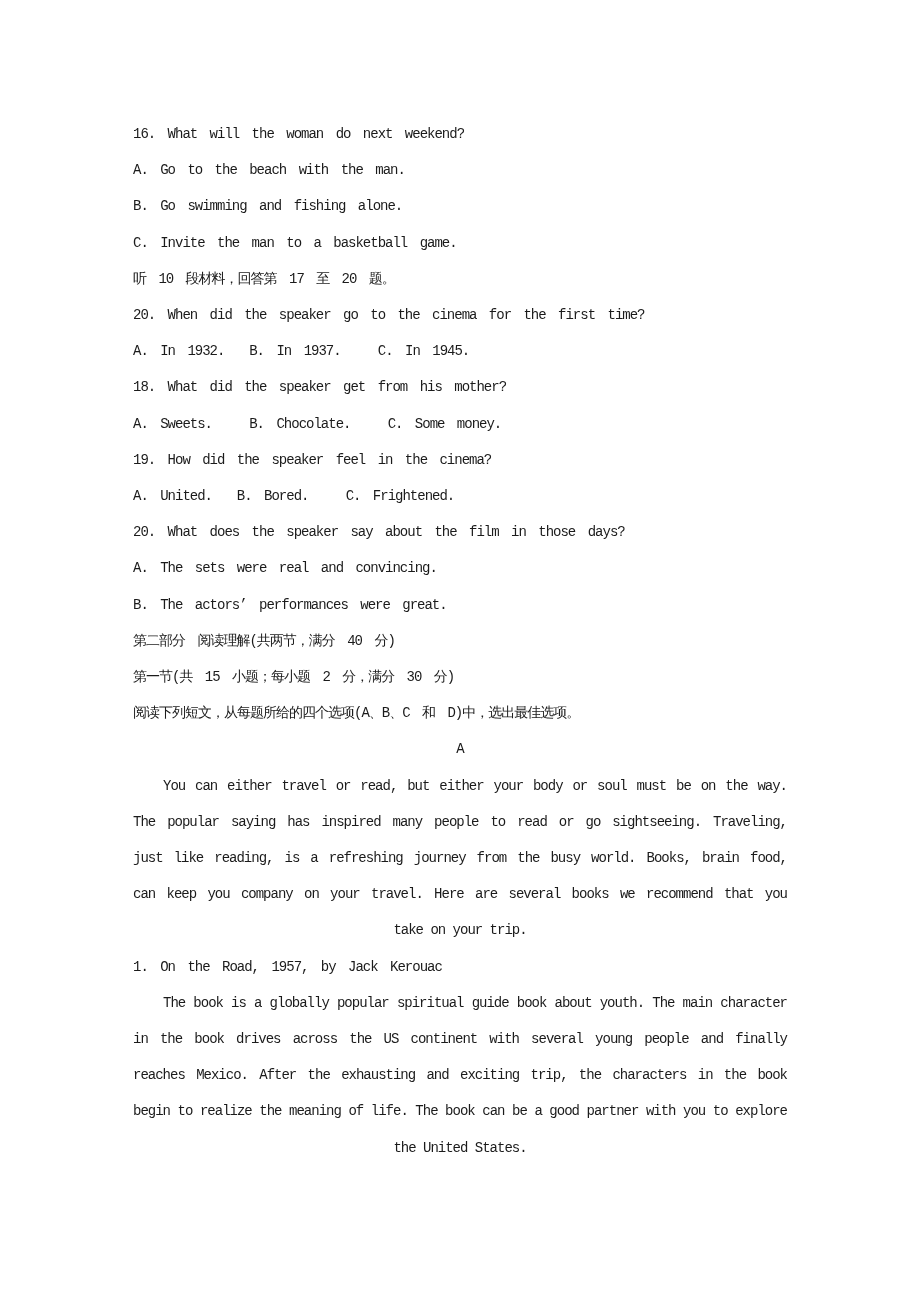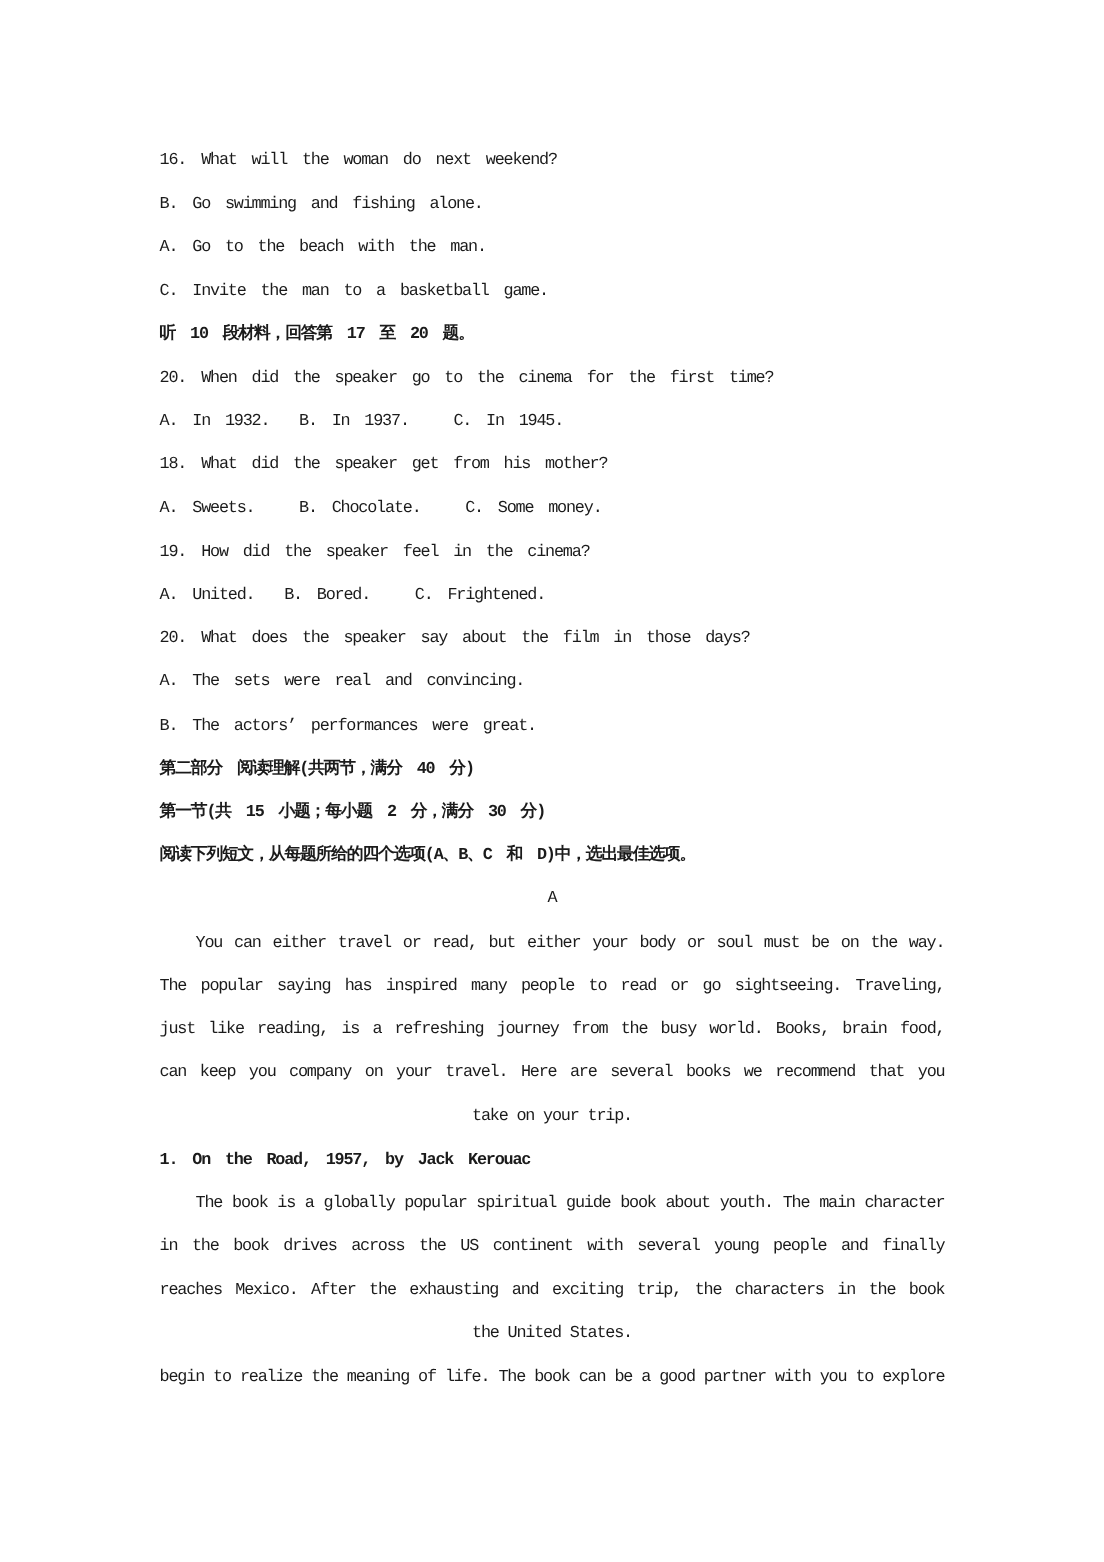--- a/index.html
+++ b/index.html
@@ -33,36 +33,36 @@
     word-spacing: normal;
     text-align: justify;
     text-align-last: justify;
   }
   .last {
     white-space: normal;
     word-spacing: normal;
     text-align: center;
   }
   .indent { text-indent: 30px; }
-  .bold { font-weight: bold; }
+  .bold { font-weight: normal; }
   .center {
     white-space: normal;
     word-spacing: normal;
     text-align: center;
   }
 </style>
 </head>
 <body>
 
 <div class="page">
   <div class="doc">
 
     <div class="ln">16. What will the woman do next weekend?</div>
+    <div class="ln">A. Go to the beach with the man.</div>
     <div class="ln">B. Go swimming and fishing alone.</div>
-    <div class="ln">A. Go to the beach with the man.</div>
     <div class="ln">C. Invite the man to a basketball game.</div>
 
     <div class="ln bold">听 10 段材料，回答第 17 至 20 题。</div>
 
     <div class="ln">20. When did the speaker go to the cinema for the first time?</div>
     <div class="ln">A. In 1932.  B. In 1937.   C. In 1945.</div>
 
     <div class="ln">18. What did the speaker get from his mother?</div>
     <div class="ln">A. Sweets.   B. Chocolate.   C. Some money.</div>
 
@@ -83,17 +83,17 @@
     <div class="ln j">The popular saying has inspired many people to read or go sightseeing. Traveling,</div>
     <div class="ln j">just like reading, is a refreshing journey from the busy world. Books, brain food,</div>
     <div class="ln j">can keep you company on your travel. Here are several books we recommend that you</div>
     <div class="ln last">take on your trip.</div>
 
     <div class="ln bold">1. On the Road, 1957, by Jack Kerouac</div>
 
     <div class="ln j indent">The book is a globally popular spiritual guide book about youth. The main character</div>
     <div class="ln j">in the book drives across the US continent with several young people and finally</div>
     <div class="ln j">reaches Mexico. After the exhausting and exciting trip, the characters in the book</div>
+    <div class="ln j">begin to realize the meaning of life. The book can be a good partner with you to explore</div>
     <div class="ln last">the United States.</div>
-    <div class="ln j">begin to realize the meaning of life. The book can be a good partner with you to explore</div>
 
   </div>
 </div>
 
 </body></html>

